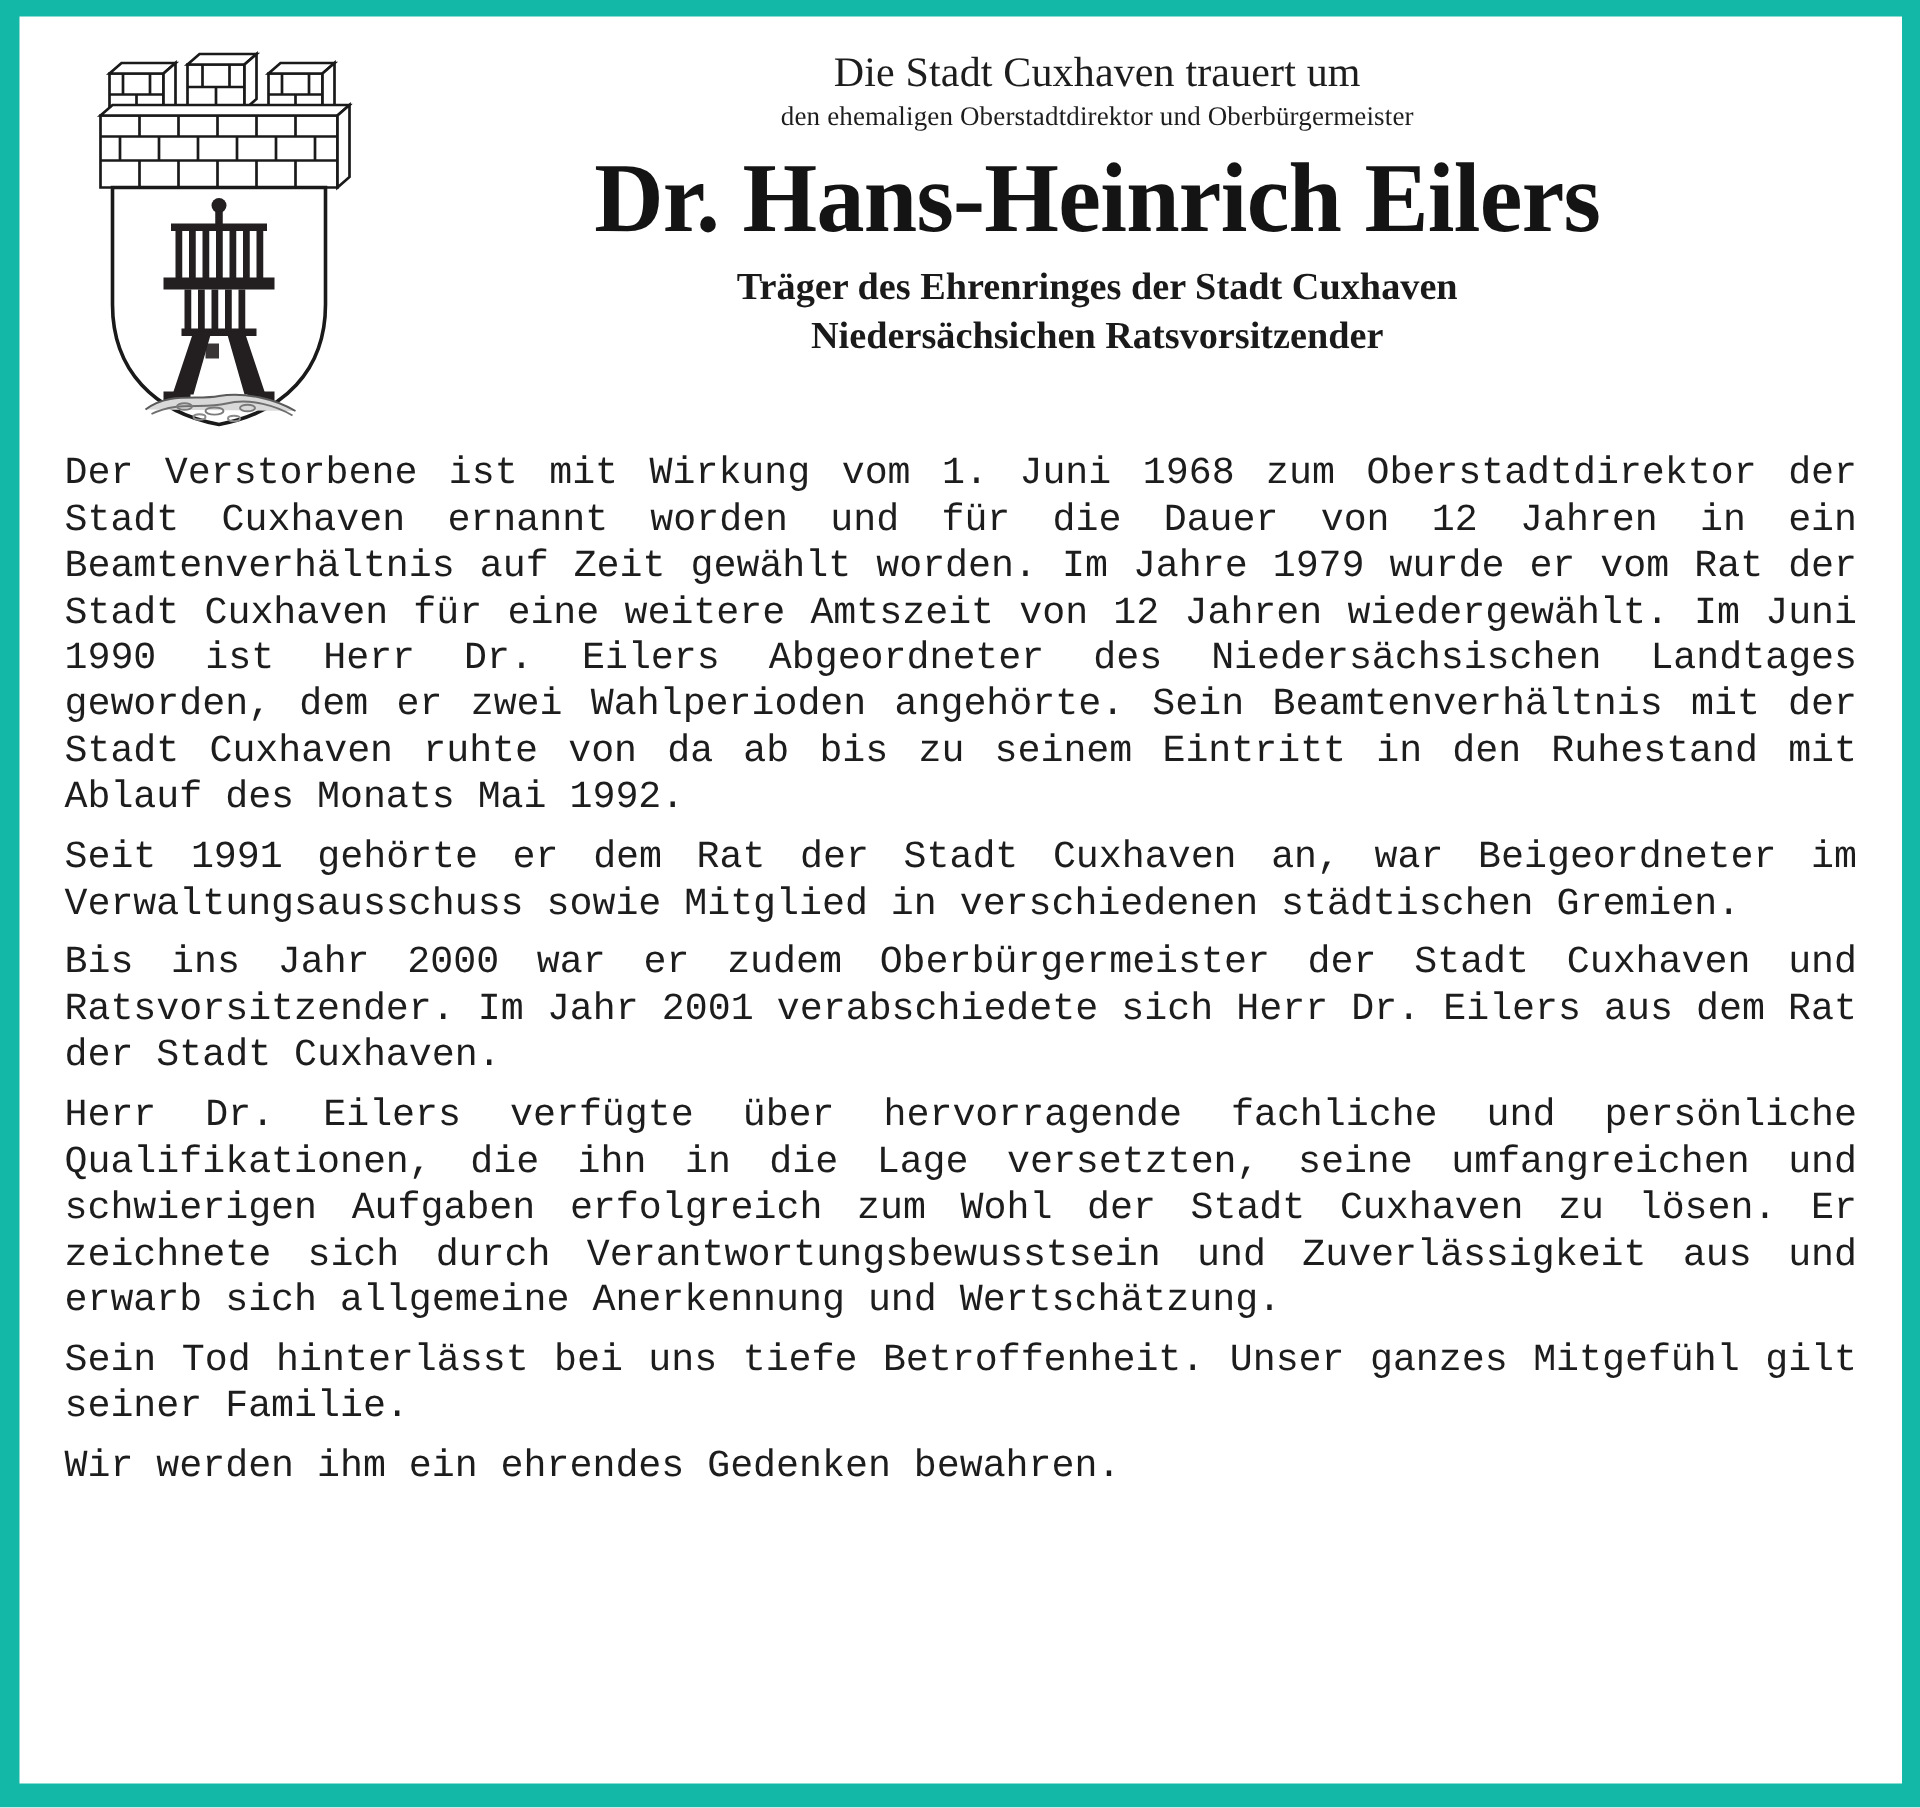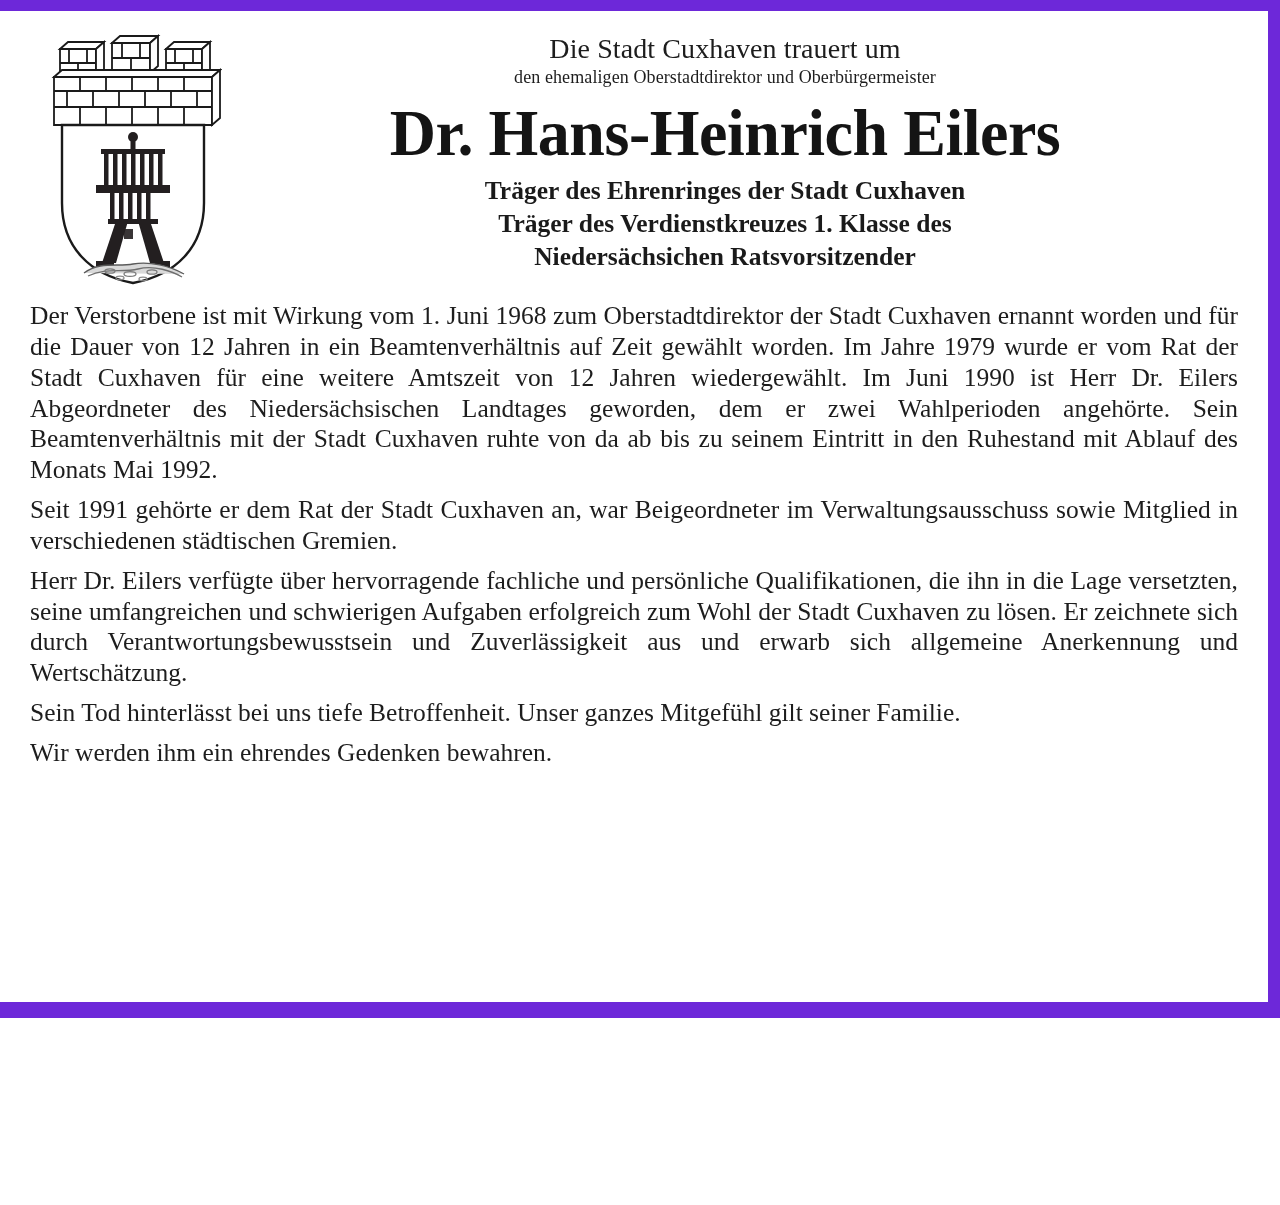--- a/index.html
+++ b/index.html
@@ -7,24 +7,24 @@
     margin: 0;
     padding: 0;
     background: #ffffff;
   }
   body {
     font-family: "Liberation Serif", "DejaVu Serif", serif;
   }
 
   .notice-frame {
     width: 1280px;
-    height: 1018px;
-    box-sizing: border-box;
-    background: #6d28d9;
-    padding: 11px 12px 16px 0;
+    height: 1205px;
+    box-sizing: border-box;
+    background: #14b8a6;
+    padding: 11px 12px 16px 13px;
     position: relative;
   }
 
   .notice-sheet {
     width: 100%;
     height: 100%;
     box-sizing: border-box;
     background: #ffffff;
     position: relative;
     overflow: hidden;
@@ -95,20 +95,21 @@
     box-sizing: border-box;
   }
   .body-text p {
     margin: 0 0 9px 0;
     font-size: 25.5px;
     line-height: 1.21;
     text-align: justify;
     text-justify: inter-word;
     color: #1d1d1d;
     hyphens: manual;
+    font-family: Liberation Mono, monospace;
   }
   .body-text p:last-child {
     margin-bottom: 16px;
   }
 
   
   .signatures {
     display: flex;
     padding: 26px 30px 0 30px;
     box-sizing: border-box;
@@ -262,28 +263,28 @@
             <ellipse cx="99" cy="246" rx="4" ry="1.8" stroke="#8a8a8a"></ellipse>
           </g>
         </svg>
       </div>
 
       <div class="headings">
         <div class="mourn-line-1">Die Stadt Cuxhaven trauert um</div>
         <div class="mourn-line-2">den ehemaligen Oberstadtdirektor und Oberbürgermeister</div>
         <div class="deceased-name">Dr. Hans-Heinrich Eilers</div>
         <div class="honor-line">Träger des Ehrenringes der Stadt Cuxhaven</div>
-        <div class="honor-line">Träger des Verdienstkreuzes 1. Klasse des</div>
         <div class="honor-line">Niedersächsichen Ratsvorsitzender</div>
       </div>
     </div>
 
     <div class="body-text">
       <p>Der Verstorbene ist mit Wirkung vom 1. Juni 1968 zum Oberstadtdirektor der Stadt Cuxhaven ernannt worden und für die Dauer von 12 Jahren in ein Beamtenverhältnis auf Zeit gewählt worden. Im Jahre 1979 wurde er vom Rat der Stadt Cuxhaven für eine weitere Amtszeit von 12 Jahren wiedergewählt. Im Juni 1990 ist Herr Dr. Eilers Abgeordneter des Niedersächsischen Landtages geworden, dem er zwei Wahlperioden angehörte. Sein Beamtenverhältnis mit der Stadt Cuxhaven ruhte von da ab bis zu seinem Eintritt in den Ruhestand mit Ablauf des Monats Mai 1992.</p>
       <p>Seit 1991 gehörte er dem Rat der Stadt Cuxhaven an, war Beigeordneter im Verwaltungsausschuss sowie Mitglied in verschiedenen städtischen Gremien.</p>
+      <p>Bis ins Jahr 2000 war er zudem Oberbürgermeister der Stadt Cuxhaven und Ratsvorsitzender. Im Jahr 2001 verabschiedete sich Herr Dr. Eilers aus dem Rat der Stadt Cuxhaven.</p>
       <p>Herr Dr. Eilers verfügte über hervorragende fachliche und persönliche Qualifikationen, die ihn in die Lage versetzten, seine umfangreichen und schwierigen Aufgaben erfolgreich zum Wohl der Stadt Cuxhaven zu lösen. Er zeichnete sich durch Verantwortungsbewusstsein und Zuverlässigkeit aus und erwarb sich allgemeine Anerkennung und Wertschätzung.</p>
       <p>Sein Tod hinterlässt bei uns tiefe Betroffenheit. Unser ganzes Mitgefühl gilt seiner Familie.</p>
       <p>Wir werden ihm ein ehrendes Gedenken bewahren.</p>
     </div>
 
 
   </div>
 </div>
 
 </body></html>

